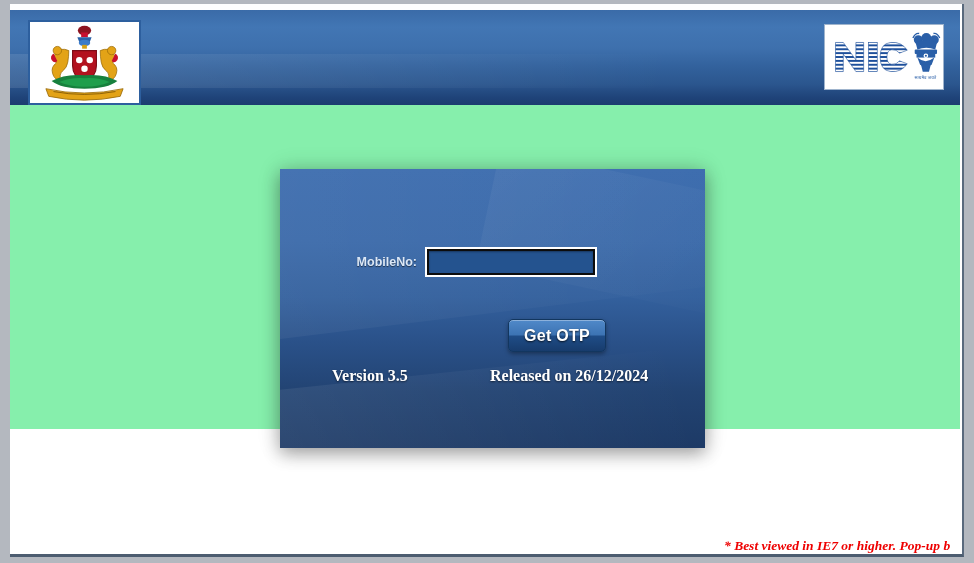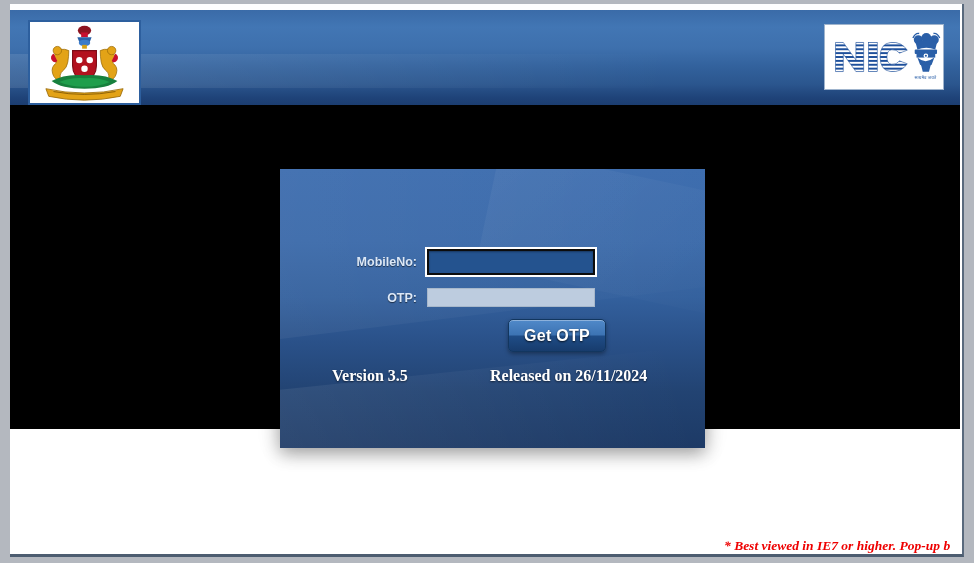--- a/index.html
+++ b/index.html
@@ -109,21 +109,21 @@
   }
   #nic-logo svg { display: block; width: 100%; height: 100%; }
 
   
   #page-body {
     position: absolute;
     left: 0;
     top: 101px;
     width: 950px;
     height: 324px;
-    background: #000000;
+    background: #86efac;
   }
 
   
   #login-panel {
     position: absolute;
     left: 270px;
     top: 64px;
     width: 425px;
     height: 279px;
     background:
@@ -390,30 +390,26 @@
         <div class="swoosh-b"></div>
         <div class="swoosh-c"></div>
 
         <div id="login-form">
 
           <div class="field-row" id="row-mobile">
             <span class="field-label">MobileNo:</span>
             <input id="mobile-input" type="text" autofocus="" placeholder="" style="">
           </div>
 
-          <div class="field-row" id="row-otp">
-            <span class="field-label">OTP:</span>
-            <input id="otp-input" type="text" placeholder="" style="">
-          </div>
 
           <button id="get-otp-button">Get OTP</button>
 
           <div id="version-row">
             <span id="version-label">Version 3.5</span>
-            <span id="release-label">Released on 26/11/2024</span>
+            <span id="release-label">Released on 26/12/2024</span>
           </div>
 
         </div>
       </div>
 
       <div id="footer-note">* Best viewed in IE7 or higher. Pop-up b</div>
 
     </div>
 
   </div>

